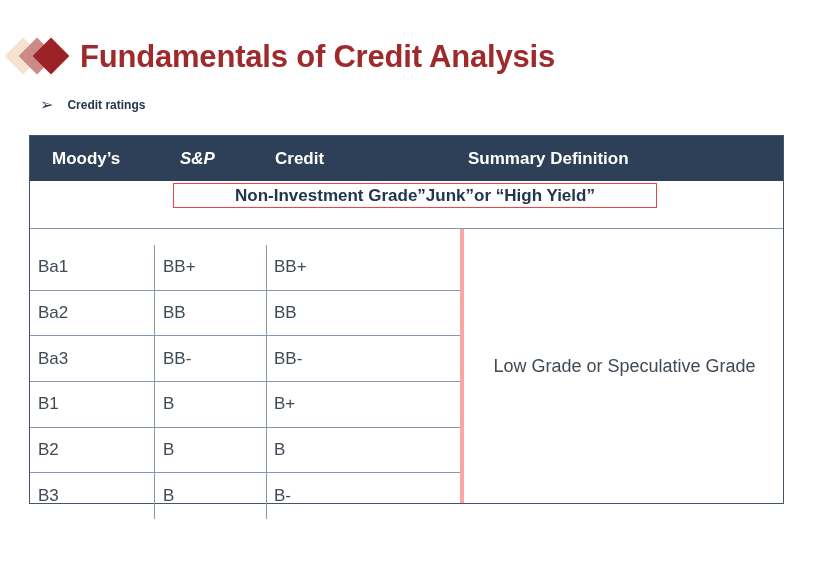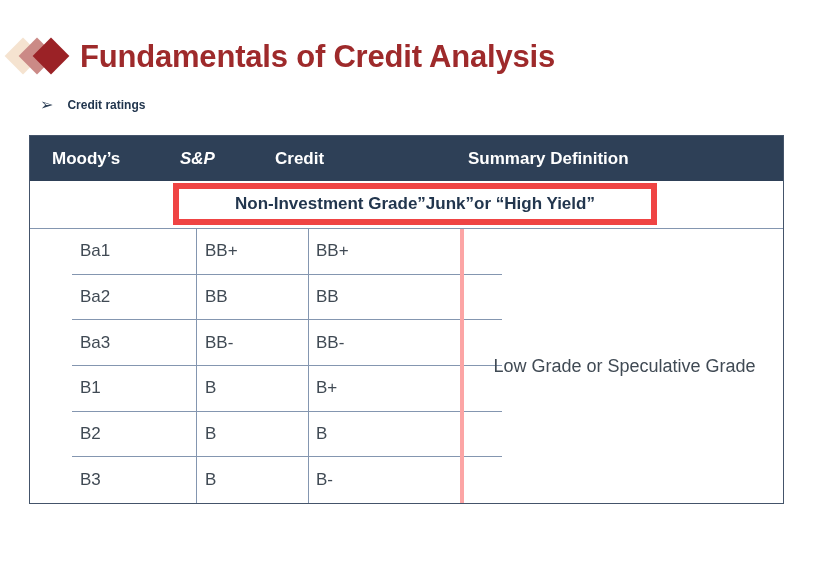--- a/index.html
+++ b/index.html
@@ -118,22 +118,22 @@
     width: 100%;
     height: 48px;
     border-bottom: 1px solid #8496b0;
     background: #ffffff;
   }
   .subtitle-box {
     position: absolute;
     left: 143px;
     top: 2px;
     width: 484px;
-    height: 42px;
-    border: 6px solid #ef4444;
+    height: 25px;
+    border: 1px solid #ef4444;
     display: flex;
     align-items: center;
     justify-content: center;
     background: #ffffff;
   }
   .subtitle-text {
     font-size: 17px;
     font-weight: bold;
     color: #22364e;
     white-space: nowrap;
@@ -141,24 +141,23 @@
 
   
   .tbl-body {
     position: absolute;
     left: 0; top: 93px;
     width: 100%;
     height: 274px;
   }
   .body-col-ratings {
     position: absolute;
-    left: 0; top: 0;
+    left: 0; top: 16px;
     width: 430px;
     height: 100%;
-    margin-left: 42px;
   }
   .rating-row {
     position: relative;
     height: 45.6667px;
     display: flex;
     align-items: center;
     border-bottom: 1px solid #8496b0;
   }
   .rating-row:last-child { border-bottom: none; }
 

